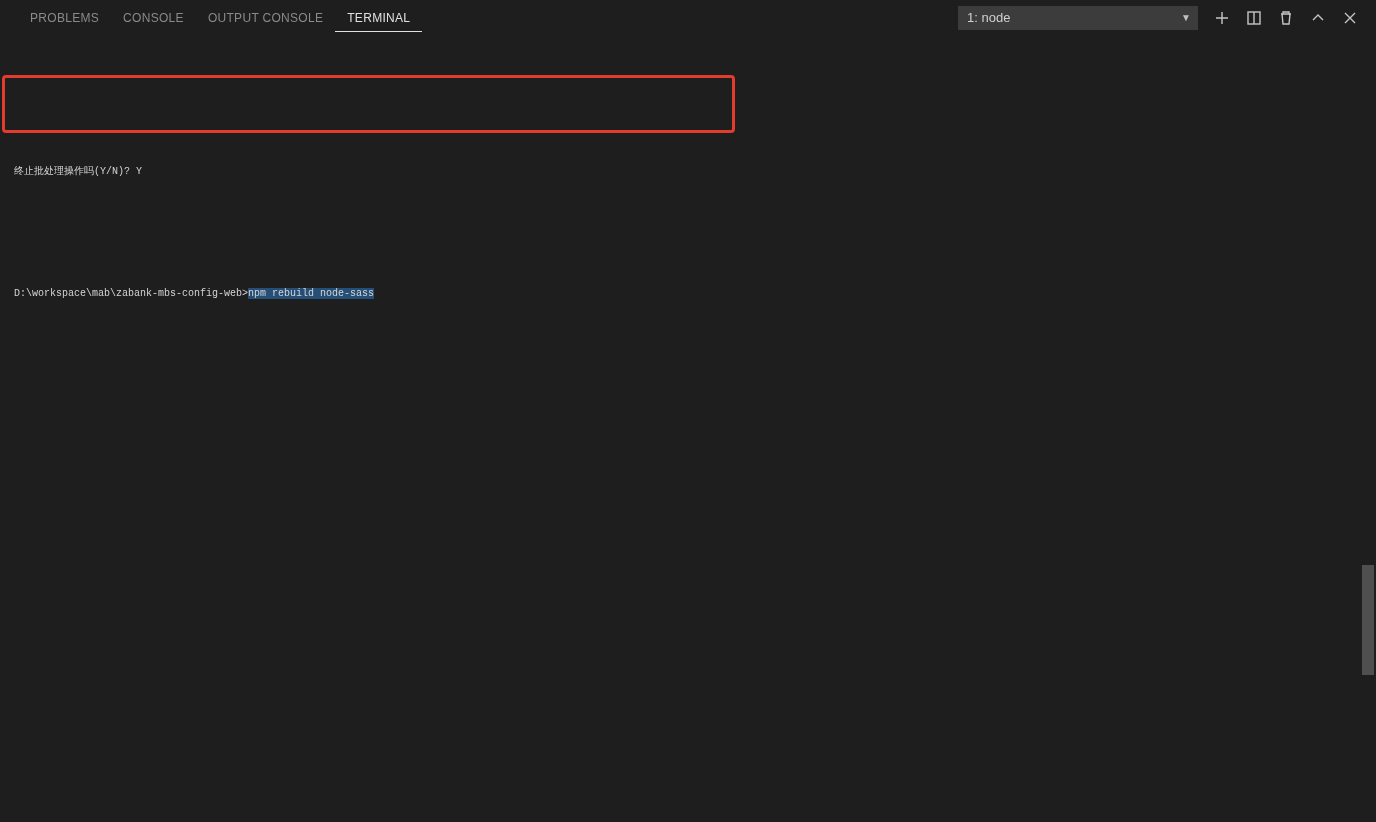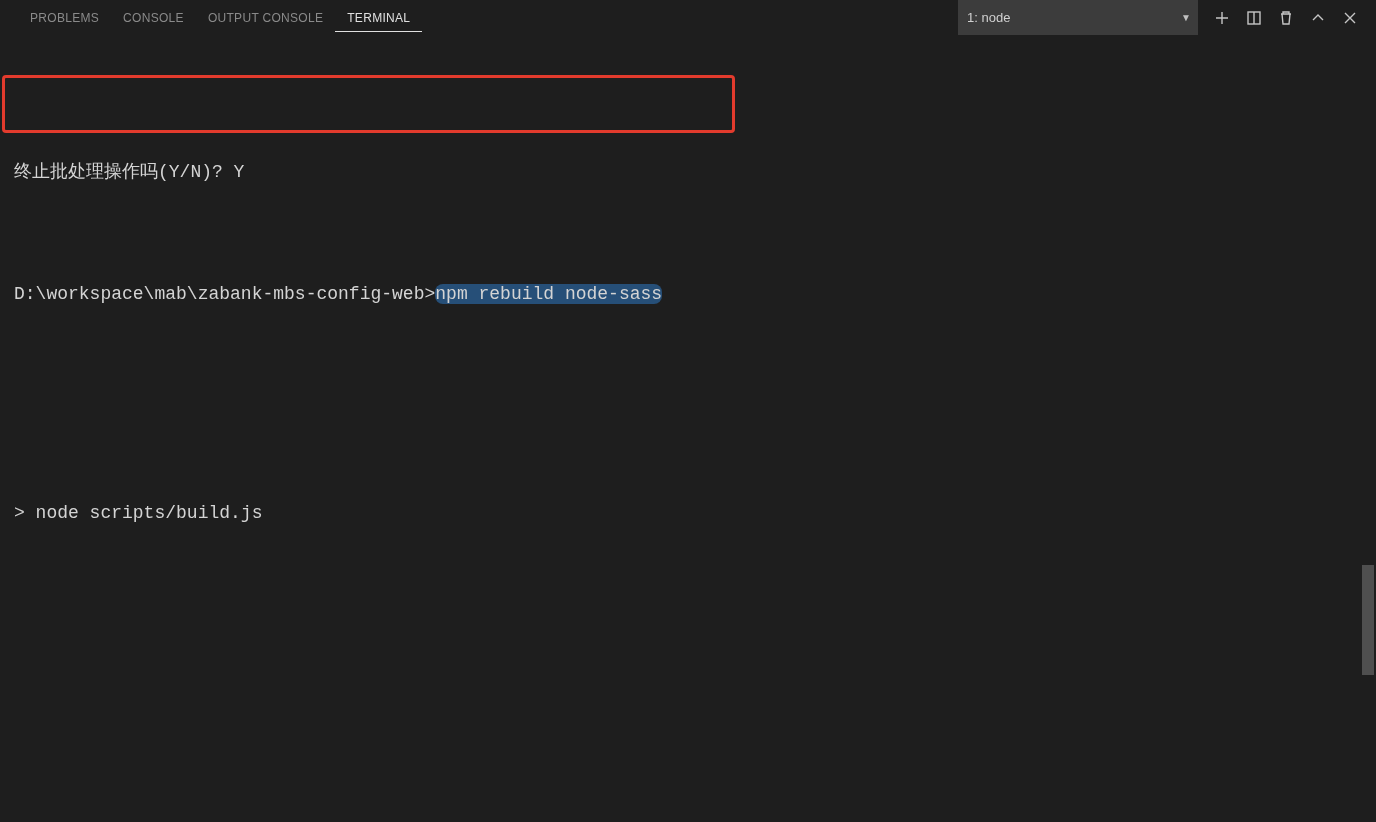--- a/index.html
+++ b/index.html
@@ -34,21 +34,21 @@
   .tab.active {
     color:#e0e0e0;
     border-bottom:1px solid #e0e0e0;
   }
   .spacer { flex:1; }
   .term-select {
     display:flex;
     align-items:center;
     justify-content:space-between;
     width:240px;
-    height:35px;
+    height:24px;
     background:#3c3c3c;
     border:1px solid #3c3c3c;
     color:#d0d0d0;
     font-size:13px;
     padding:0 6px 0 8px;
     cursor:pointer;
   }
   .term-select .chev { font-size:10px; color:#c0c0c0; }
   .actions { display:flex; align-items:center; gap:0; margin-left:8px; }
   .action-btn {
@@ -56,42 +56,41 @@
     display:flex; align-items:center; justify-content:center;
     color:#c5c5c5; cursor:pointer;
   }
   .action-btn svg { width:16px; height:16px; stroke:#c5c5c5; fill:none; stroke-width:1.4; }
 
   .terminal-area {
     flex:1;
     position:relative;
     padding:4px 20px 4px 14px;
     font-family:Consolas,"Courier New",monospace;
-    font-size:18px;
+    font-size:10px;
     line-height:24.3px;
     color:#d4d4d4;
     white-space:pre;
     overflow:hidden;
   }
   .terminal-area .content-clip {
     position:relative;
     width:100%;
     height:100%;
     overflow:hidden;
   }
   .line { white-space:pre-wrap; }
   .highlight-box {
     position:absolute;
     border:3px solid #e33b2d;
     border-radius:4px;
     pointer-events:none;
   }
   .sel {
     background:#264f78;
-    border-radius:8px;
   }
   .scrollbar {
     position:absolute;
     top:2px; right:2px;
     width:12px; height:calc(100% - 4px);
   }
   .scroll-thumb {
     position:absolute;
     left:0; width:100%;
     background:#4f4f4f;
@@ -145,21 +144,20 @@
 
 <div class="terminal-area">
   <div id="hl" class="highlight-box" style="left: 2px; top: 40px; width: 733px; height: 58px;"></div>
   <div class="content-clip">
   <div class="line">终止批处理操作吗(Y/N)? Y</div>
   <div class="line"></div>
   <div class="line"><span>D:\workspace\mab\zabank-mbs-config-web&gt;</span><span class="sel">npm rebuild node-sass</span></div>
   <div class="line"></div>
   <div class="line"></div>
   <div class="line"></div>
-  <div class="line">&gt; node scripts/build.js</div>
   <div class="line"></div>
   
   
   
   
   <div class="line"></div>
   
   <div class="line"></div>
   
   

